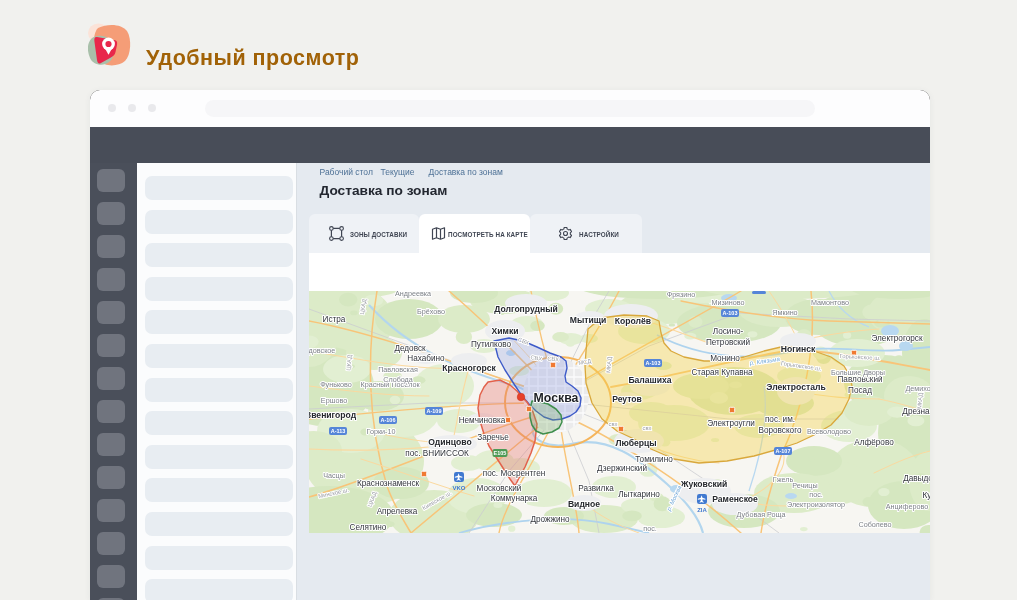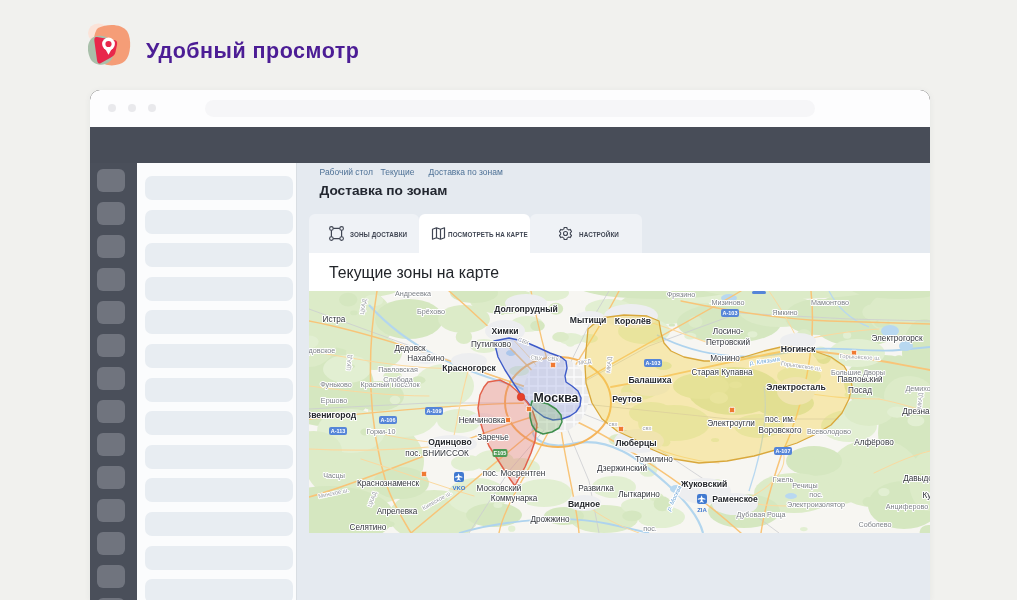--- a/index.html
+++ b/index.html
@@ -8,21 +8,21 @@
 <body>
 <div class="abs" style="left:88px;top:22px;width:46px;height:48px"><svg width="46" height="48" viewBox="0 0 46 48">
 <ellipse cx="10.5" cy="11" rx="10.5" ry="9.5" fill="#fbe3d8"></ellipse>
 <path d="M10,6 C20,1 34,2 39,9 C44,17 43,33 37,39 C30,45 16,45 11,38 C5,29 4,12 10,6 Z" fill="#f59d77"></path>
 <path d="M3,17 C8,12 18,13 22,18 C27,24 27,36 21,40 C15,45 5,43 2,36 C-1,29 -1,22 3,17 Z" fill="#a9c0aa"></path>
 <path d="M9,15 L26,18 C29,18.5 29.5,20 29,23 L27.5,30 C27,33 25,34.5 22,36 L13,41 C10.5,42.3 9.5,41 9,38 L6.5,20 C6,16.5 6.5,14.6 9,15 Z" fill="#e8274b"></path>
 <circle cx="20.5" cy="22" r="6.4" fill="#fff"></circle>
 <circle cx="20.5" cy="22" r="3.1" fill="#e8274b"></circle>
 <path d="M17.3,27 L23.7,27 L20.5,32.8 Z" fill="#fff"></path>
 </svg></div>
-<div class="abs" style="left:146px;top:39px;font-size:21.5px;font-weight:bold;color:#4c1d95;letter-spacing:.5px">Удобный просмотр</div>
+<div class="abs" style="left:146px;top:46px;font-size:21.5px;font-weight:bold;color:#a16207;letter-spacing:.5px">Удобный просмотр</div>
 
 <div class="abs" style="left:90px;top:90px;width:840px;height:510px;background:#000000;border-radius:10px 10px 0 0;overflow:hidden;box-shadow:0 1px 6px rgba(60,65,80,0.07)">
   <div class="abs" style="left:0;top:0;width:840px;height:37px;background:#fdfdfe">
     <div class="abs" style="left:18px;top:14px;width:8px;height:8px;border-radius:50%;background:#e9e9ec"></div>
     <div class="abs" style="left:38px;top:14px;width:8px;height:8px;border-radius:50%;background:#e9e9ec"></div>
     <div class="abs" style="left:58px;top:14px;width:8px;height:8px;border-radius:50%;background:#e9e9ec"></div>
     <div class="abs" style="left:115px;top:10px;width:610px;height:17px;border-radius:8.5px;background:#f6f6f8"></div>
   </div>
   <div class="abs" style="left:0;top:37px;width:840px;height:36px;background:#484d58"></div>
   <div class="abs" style="left:0;top:73px;width:47px;height:437px;background:#4a4f5a">
@@ -78,21 +78,20 @@
       <span class="abs" style="left:29px;top:17px;font-size:6.3px;font-weight:bold;color:#3f4552;letter-spacing:.1px;white-space:nowrap">ПОСМОТРЕТЬ НА КАРТЕ</span>
     </div>
     <div class="abs" style="left:233px;top:51px;width:112px;height:39px;background:#eff2f6;border-radius:6px 6px 0 0">
       <span class="abs" style="left:28px;top:12px"><svg width="15" height="15" viewBox="0 0 15 15">
             <path d="M6.2,1.5 L8.8,1.5 L9.2,3.1 A4.6,4.6 0 0 1 10.6,3.9 L12.2,3.4 L13.5,5.6 L12.3,6.8 A4.6,4.6 0 0 1 12.3,8.2 L13.5,9.4 L12.2,11.6 L10.6,11.1 A4.6,4.6 0 0 1 9.2,11.9 L8.8,13.5 L6.2,13.5 L5.8,11.9 A4.6,4.6 0 0 1 4.4,11.1 L2.8,11.6 L1.5,9.4 L2.7,8.2 A4.6,4.6 0 0 1 2.7,6.8 L1.5,5.6 L2.8,3.4 L4.4,3.9 A4.6,4.6 0 0 1 5.8,3.1 Z" fill="none" stroke="#3f4552" stroke-width="1.1" stroke-linejoin="round"></path>
             <circle cx="7.5" cy="7.5" r="2" fill="none" stroke="#3f4552" stroke-width="1.1"></circle>
           </svg></span>
       <span class="abs" style="left:49px;top:17px;font-size:6.3px;font-weight:bold;color:#3f4552;letter-spacing:.1px;white-space:nowrap">НАСТРОЙКИ</span>
     </div>
     <div class="abs" style="left:12px;top:90px;width:621px;height:280px;background:#fff">
-      <div class="abs" style="left:20px;top:11px;font-size:15.8px;color:#22252a">Текущие зоны на карте</div>
       <div class="abs" style="left:0;top:38.4px;width:621px;height:242px"><svg width="621" height="242" viewBox="0 0 621 242" font-family="Liberation Sans, sans-serif">
             <rect width="621" height="242" fill="#f7f6f2"></rect>
             <ellipse cx="30" cy="30" rx="55" ry="38" fill="#dcebc8"></ellipse>
             <ellipse cx="15" cy="95" rx="50" ry="40" fill="#d5e7c0"></ellipse>
             <ellipse cx="55" cy="170" rx="60" ry="45" fill="#dcebc8"></ellipse>
             <ellipse cx="20" cy="225" rx="65" ry="30" fill="#d5e7c0"></ellipse>
             <ellipse cx="95" cy="120" rx="36" ry="26" fill="#e2efd2"></ellipse>
             <ellipse cx="100" cy="28" rx="34" ry="20" fill="#d5e7c0"></ellipse>
             <ellipse cx="135" cy="95" rx="30" ry="22" fill="#e2efd2"></ellipse>
             <ellipse cx="65" cy="62" rx="28" ry="17" fill="#dcebc8"></ellipse>

